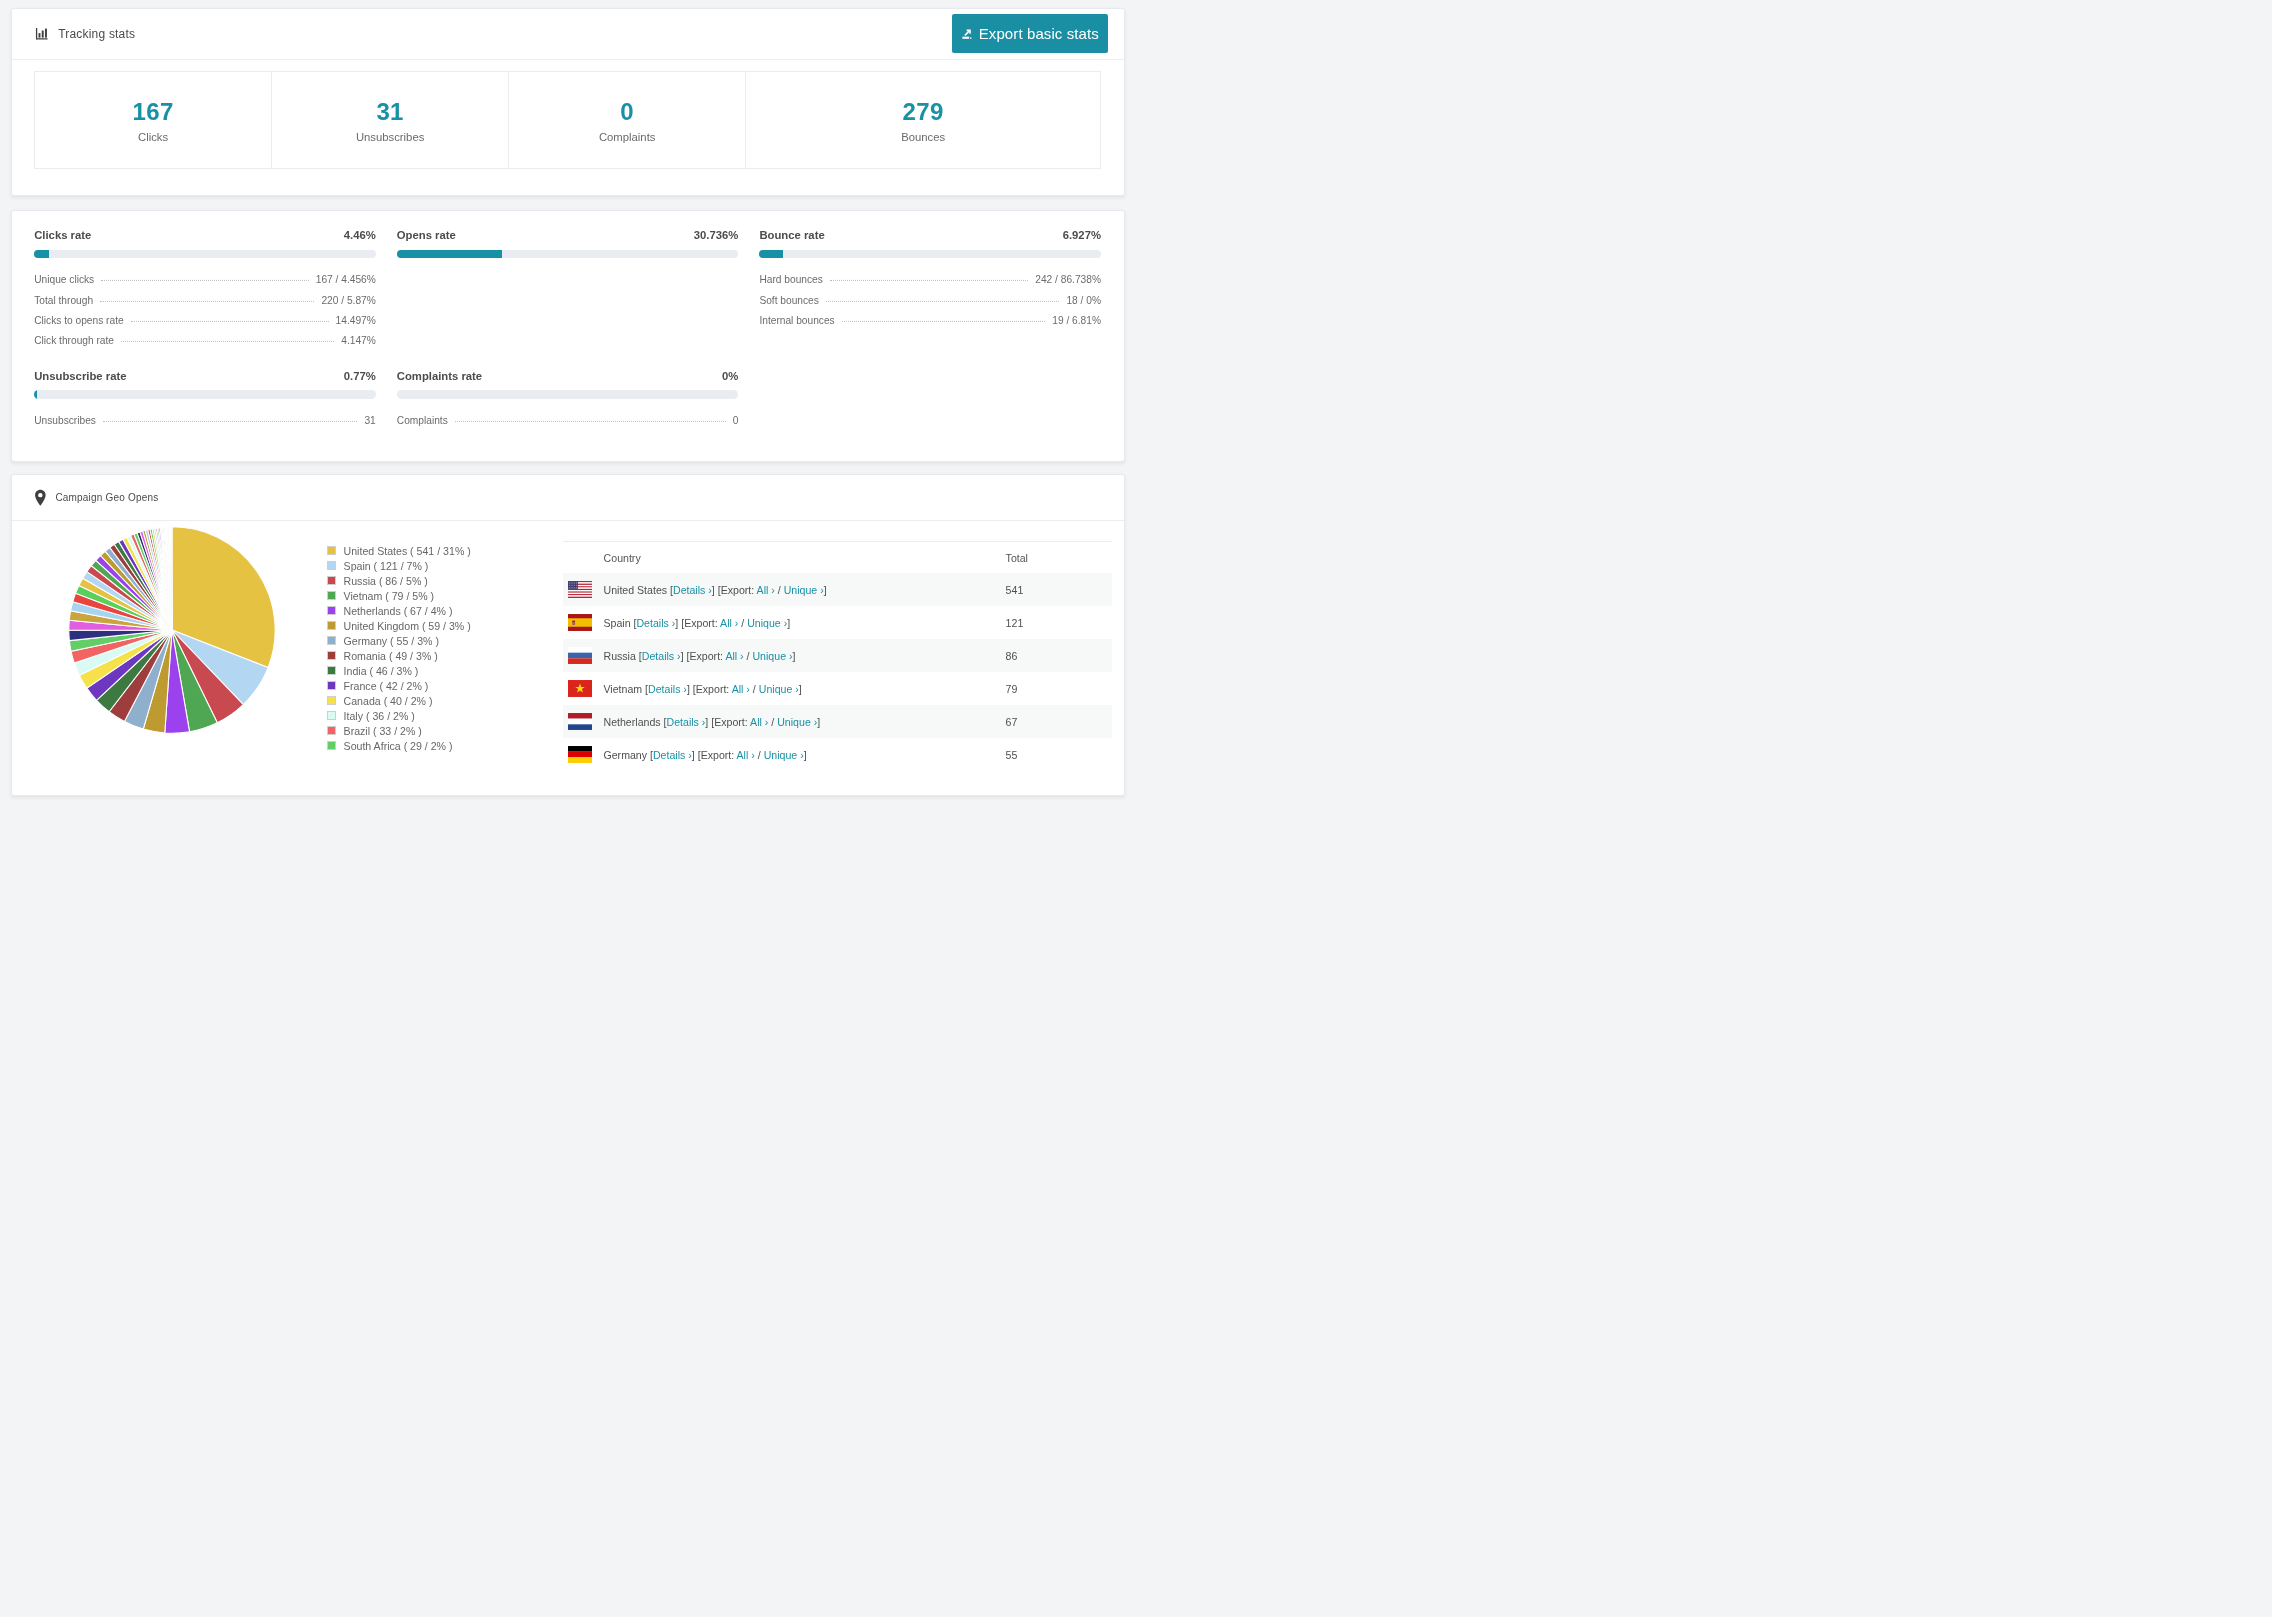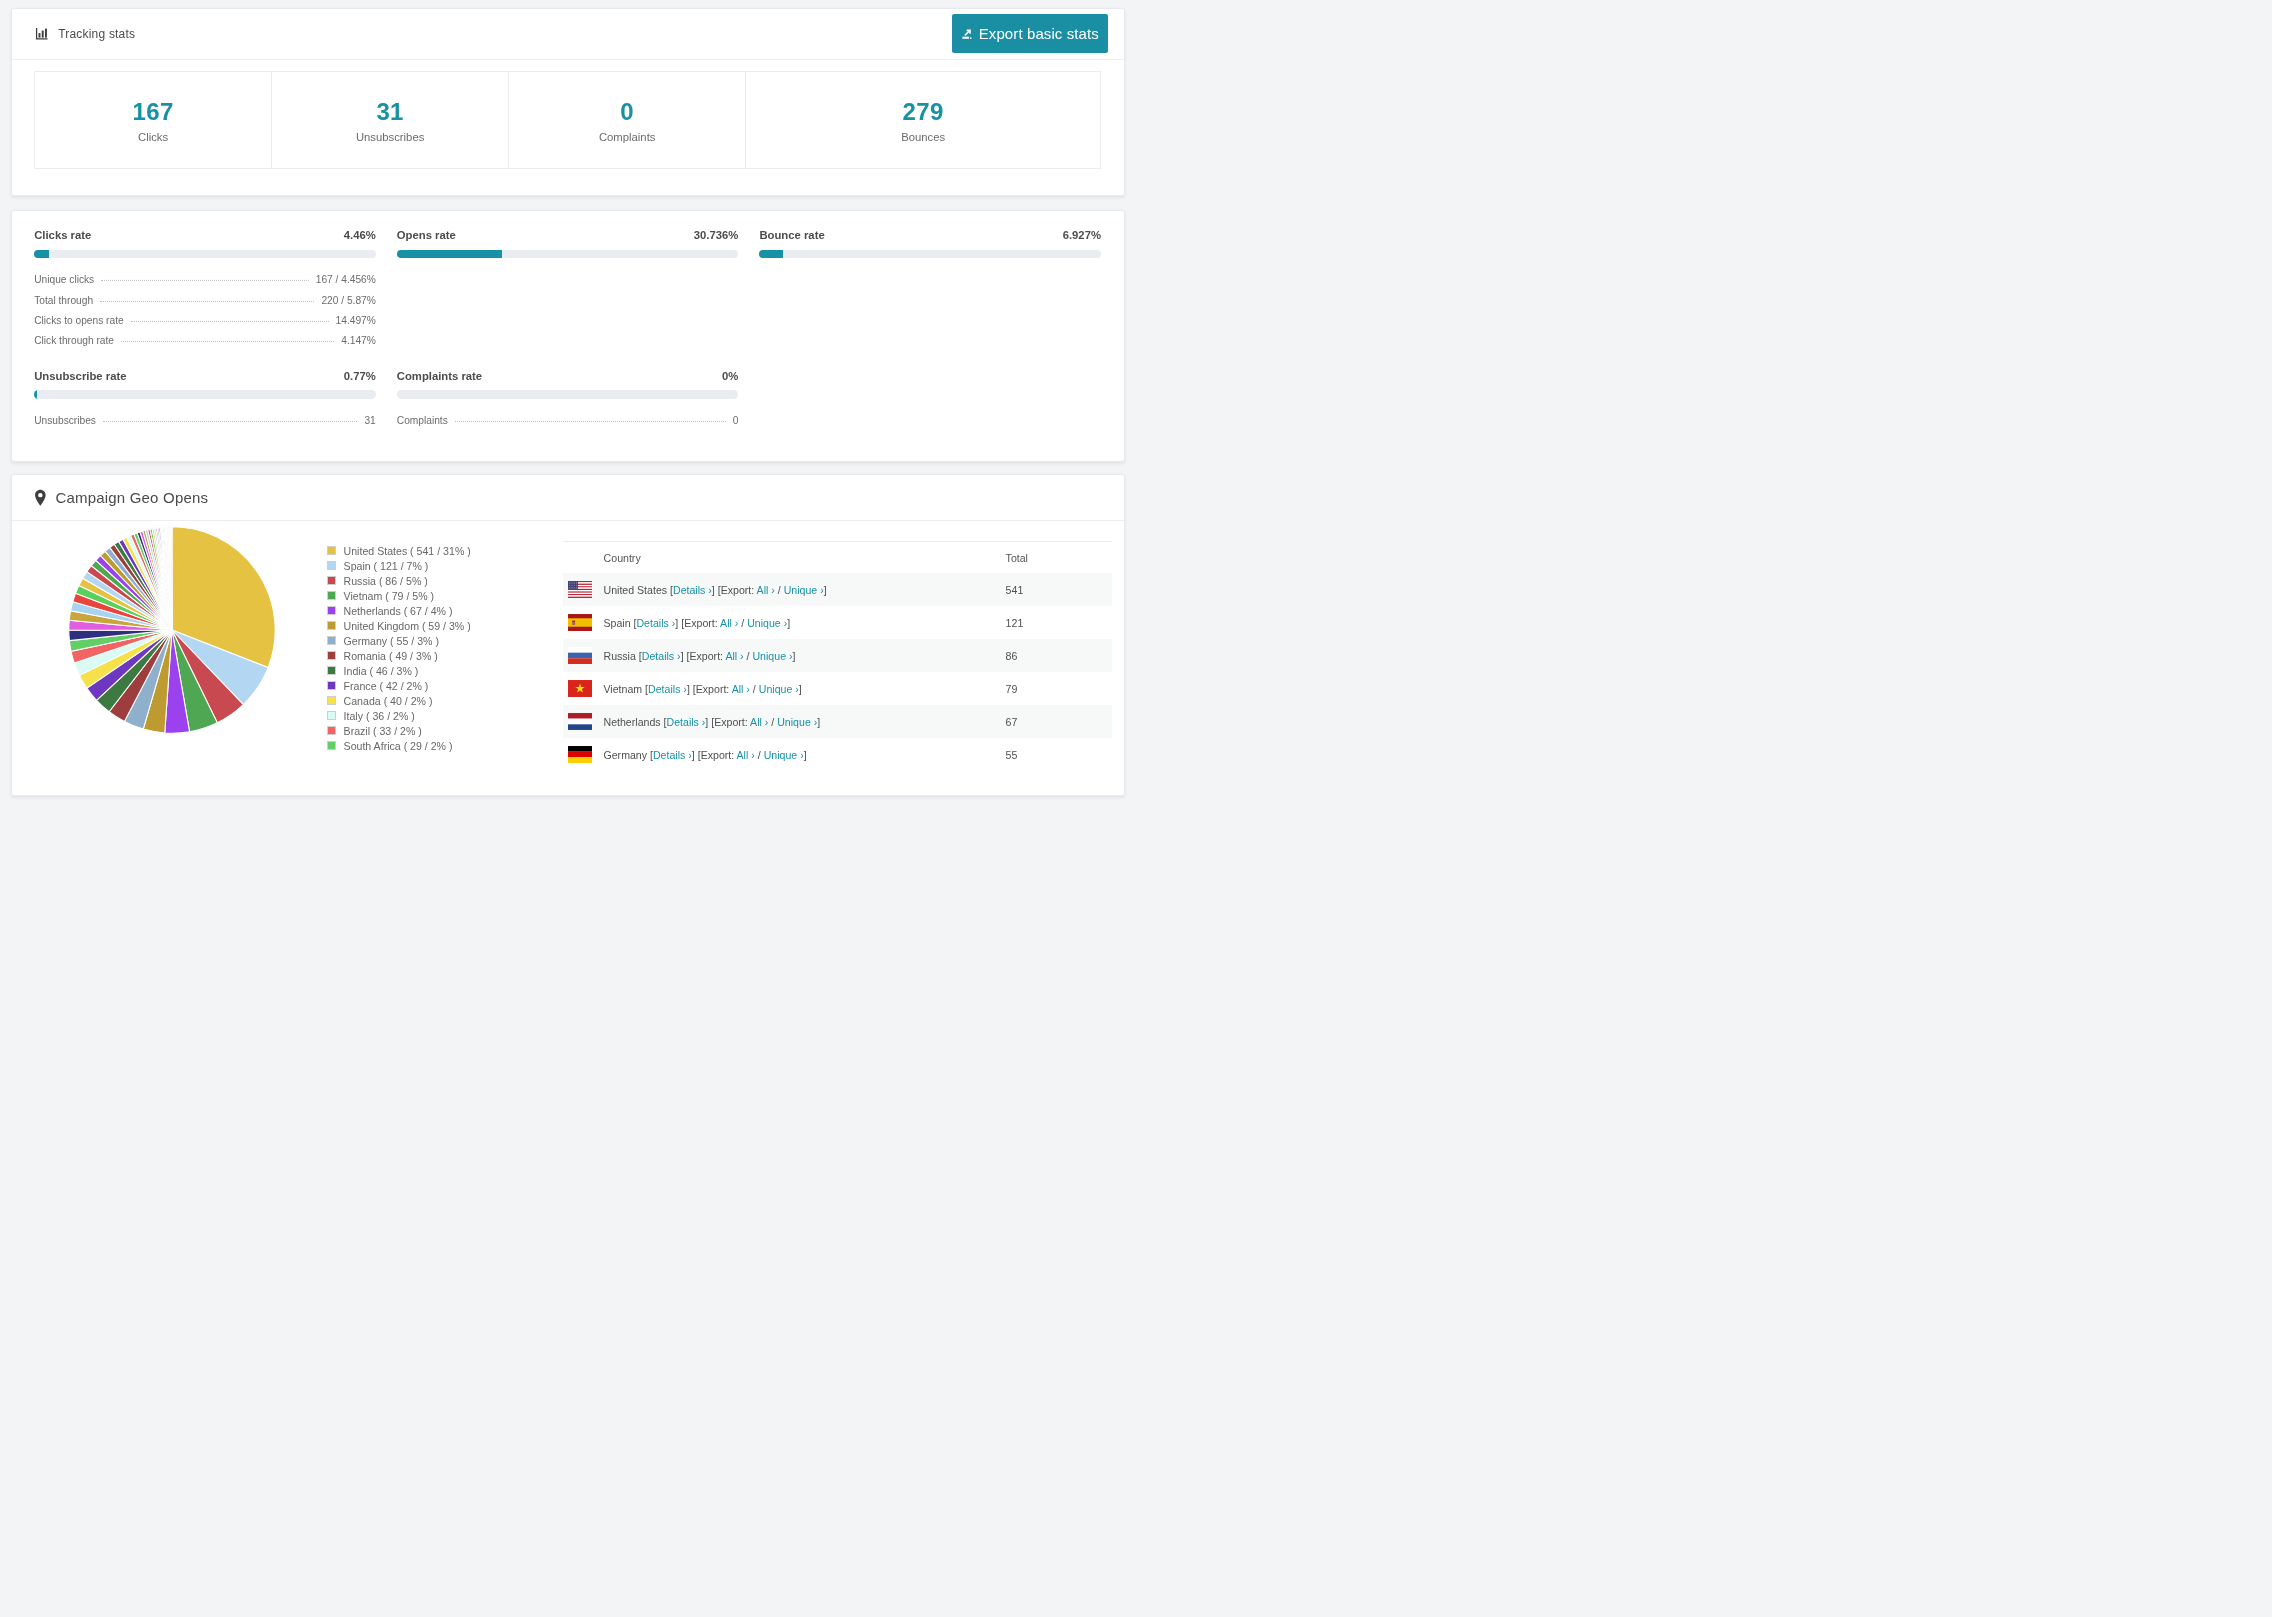--- a/index.html
+++ b/index.html
@@ -19,21 +19,21 @@
   #card-rates    { left:10.6px; top:210px; width:1114px; height:252px; overflow:hidden; }
   #card-geo      { left:10.6px; top:474px; width:1114px; height:322px; overflow:hidden; }
 
   .card-header {
     display:flex; align-items:center;
     height:51px; padding:0 15.5px 0 22.6px;
     border-bottom:0.7px solid #ededf0;
   }
   .card-title { font-size:12px; font-weight:400; color:#4a4a4a; margin-left:8.5px; letter-spacing:0.2px; }
   #card-geo .card-header { height:46px; }
-  #card-geo .card-title  { font-size:15px; }
+  #card-geo .card-title  { font-size:10px; }
 
   .export-btn {
     margin-left:auto; display:flex; align-items:center; gap:5.6px;
     background:#1a8fa4; color:#fff; border:none; border-radius:2.1px;
     height:39px; padding:0 9.2px; font-size:15px; cursor:pointer;
     font-family:"Liberation Sans", sans-serif; letter-spacing:0.1px;
   }
 
   
   .summary-row { display:flex; margin:11.3px 22.6px 0 22.6px; }
@@ -175,20 +175,37 @@
           <div class="rate-fill" style="width:30.736%"></div>
         </div>
       </div>
       <div class="rate-block">
         <div class="rate-head">
           <span class="rt">Bounce rate</span>
           <span class="rpct">6.927%</span>
         </div>
         <div class="rate-bar">
           <div class="rate-fill" style="width:6.927%"></div>
+        </div>
+        <div class="rate-rows">
+          <div class="rate-row">
+            <span class="rl">Hard bounces</span>
+            <span class="leader"></span>
+            <span class="rv">242 / 86.738%</span>
+          </div>
+          <div class="rate-row">
+            <span class="rl">Soft bounces</span>
+            <span class="leader"></span>
+            <span class="rv">18 / 0%</span>
+          </div>
+          <div class="rate-row">
+            <span class="rl">Internal bounces</span>
+            <span class="leader"></span>
+            <span class="rv">19 / 6.81%</span>
+          </div>
         </div>
       </div>
       <div class="rate-block">
         <div class="rate-head">
           <span class="rt">Unsubscribe rate</span>
           <span class="rpct">0.77%</span>
         </div>
         <div class="rate-bar">
           <div class="rate-fill" style="width:0.77%"></div>
         </div>

